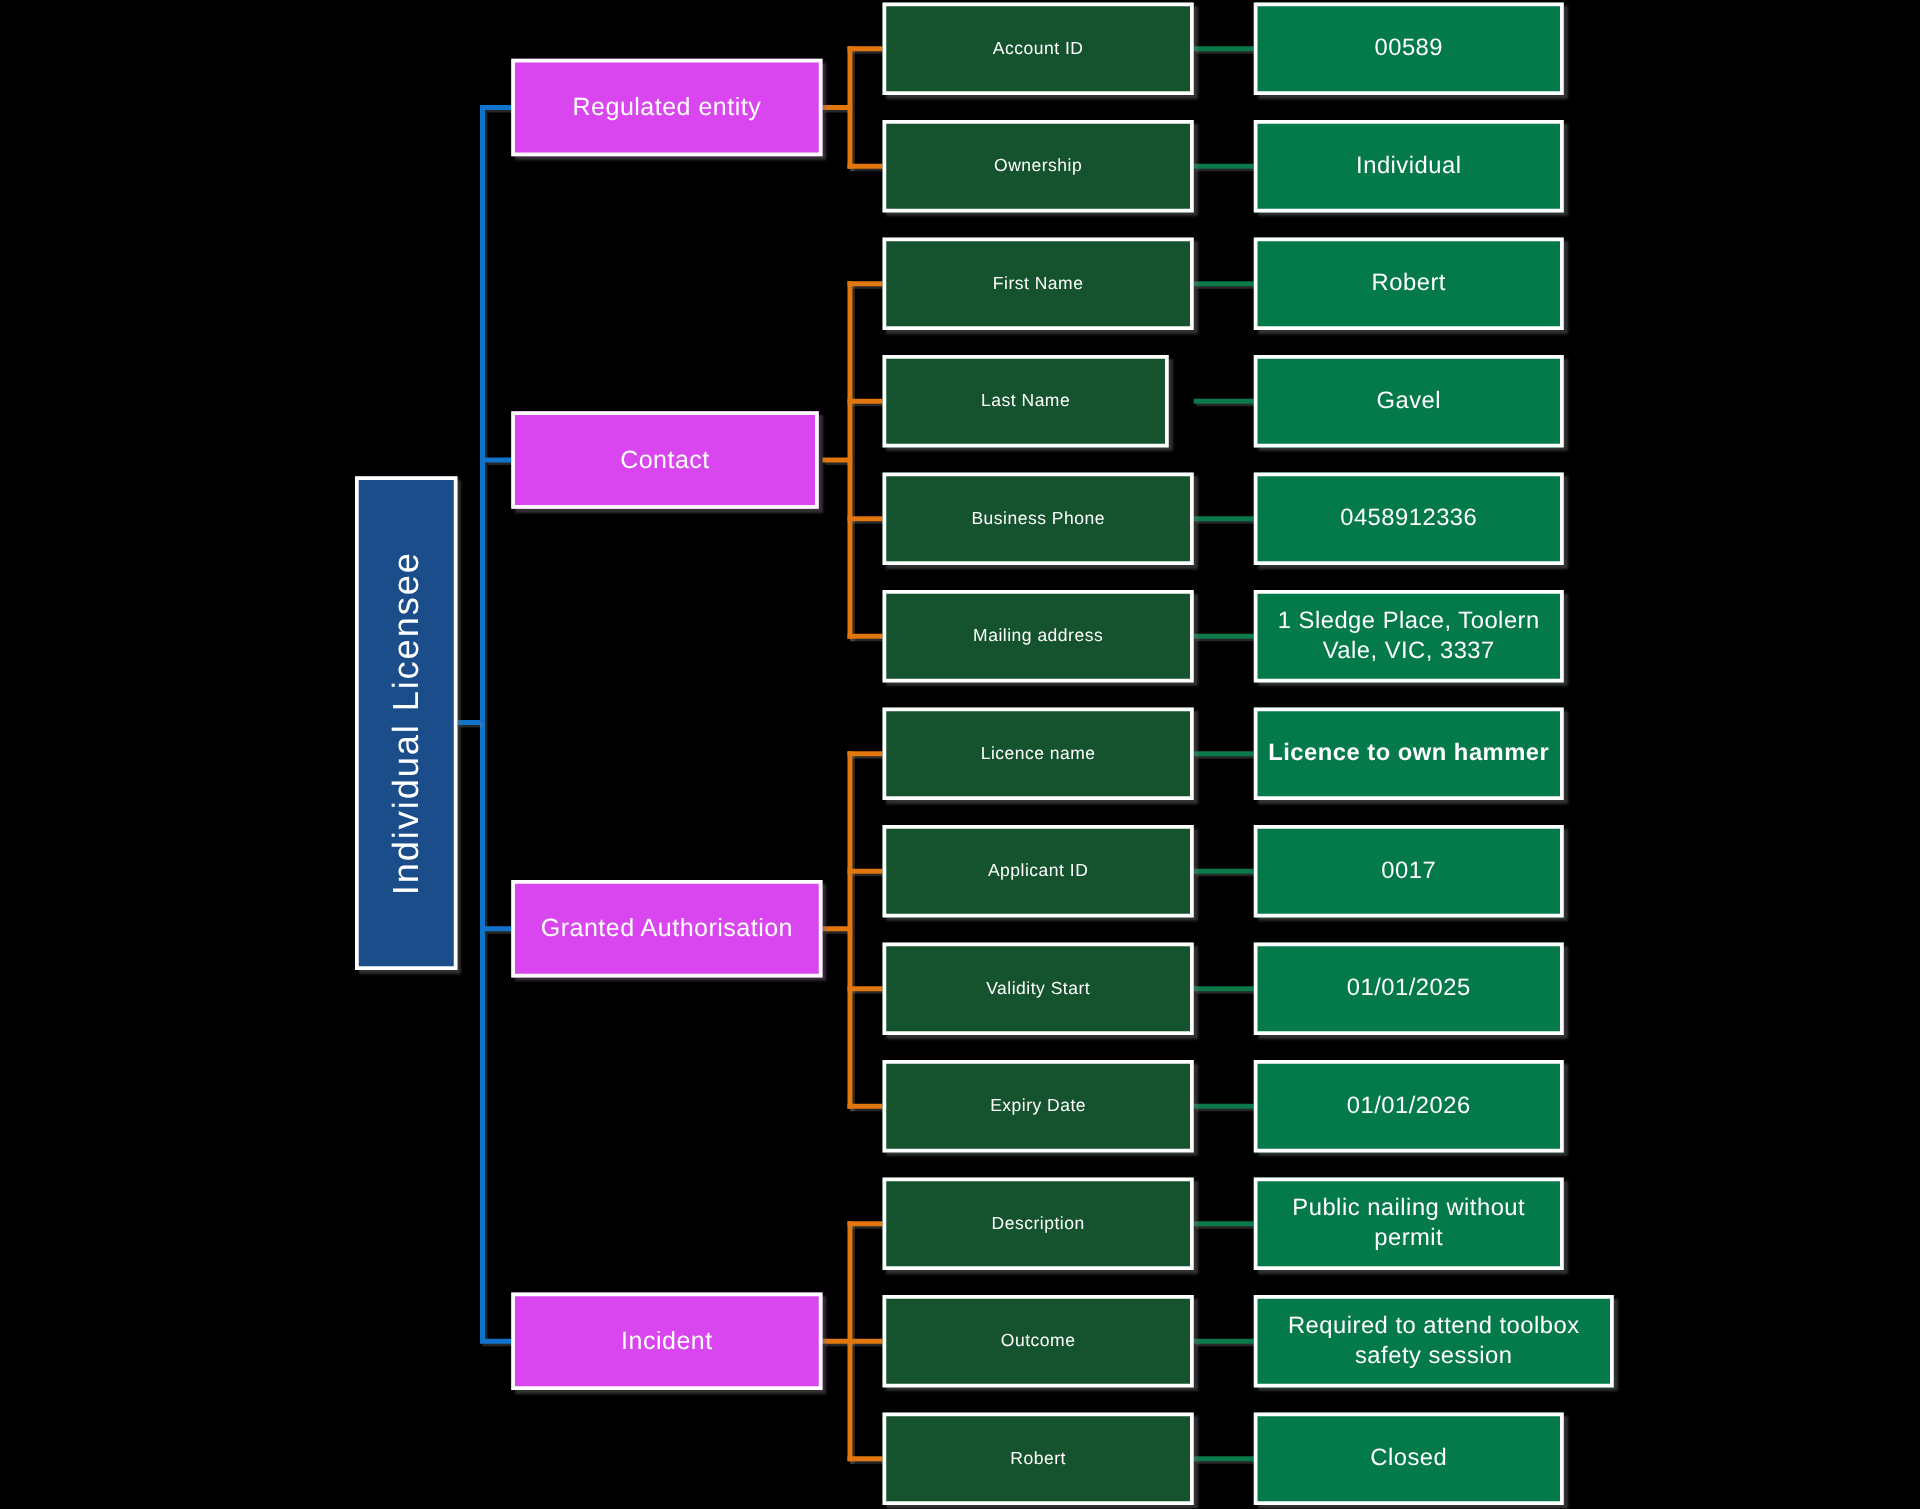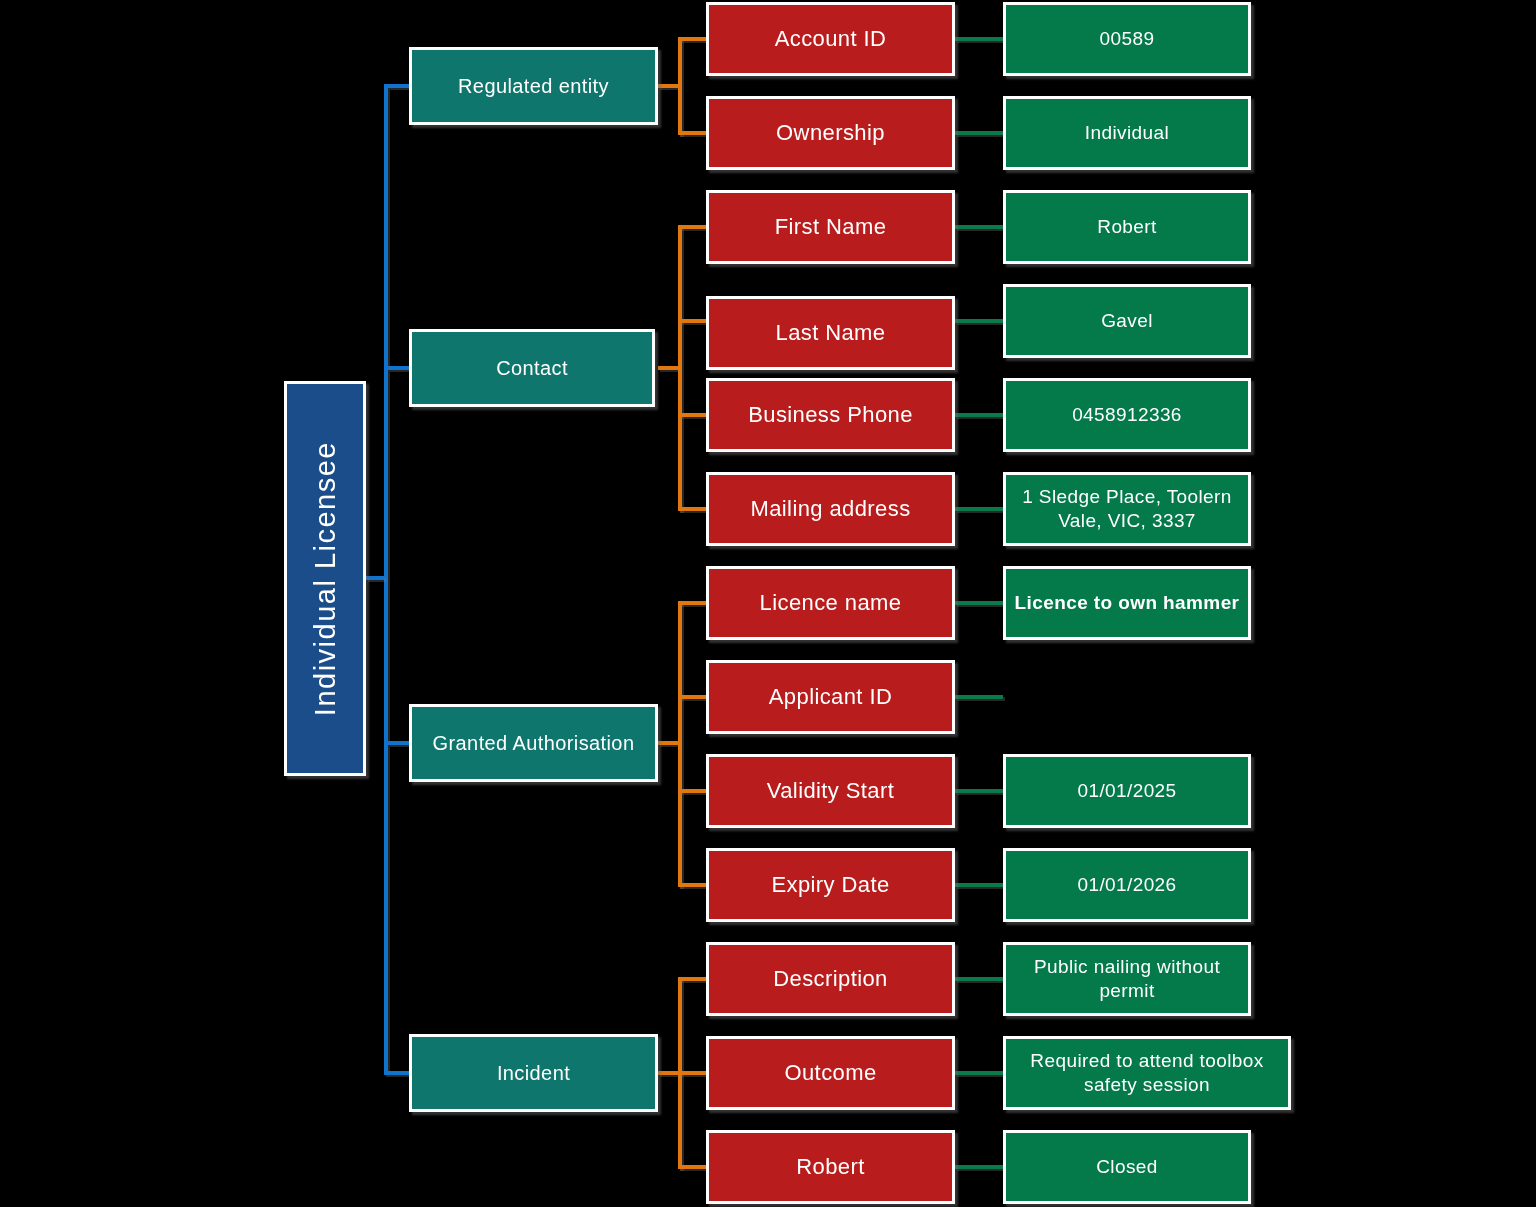--- a/index.html
+++ b/index.html
@@ -22,22 +22,22 @@
     display: flex;
     align-items: center;
     justify-content: center;
     text-align: center;
     color: #ffffff;
     box-shadow: 3px 3px 2px rgba(110,110,110,0.45);
     letter-spacing: 0.4px;
     line-height: 1.25;
   }
   .root-box  { background: #1b4d8a; }
-  .cat-box   { background: #0f766e; font-size: 20px; }
-  .field-box { background: #b91c1c; font-size: 22px; padding: 0 8px; }
+  .cat-box   { background: #d946ef; font-size: 20px; }
+  .field-box { background: #14532d; font-size: 14px; padding: 0 8px; }
   .value-box { background: #047a4b; font-size: 19px; padding: 16px 6px; }
   .root-box .vtext {
     writing-mode: vertical-rl;
     transform: rotate(180deg);
     font-size: 29px;
     letter-spacing: 1.5px;
     white-space: nowrap;
   }
   .line {
     position: absolute;
@@ -117,21 +117,21 @@
 
   <div class="box field-box" style="left:706px; top:2px; width:249px; height:74px;">
     <span>Account ID</span>
   </div>
   <div class="box field-box" style="left:706px; top:96px; width:249px; height:74px;">
     <span>Ownership</span>
   </div>
   <div class="box field-box" style="left:706px; top:190px; width:249px; height:74px;">
     <span>First Name</span>
   </div>
-  <div class="box field-box" style="left:706px; top:296px; width:249px; height:74px;">
+  <div class="box field-box" style="left:706px; top:284px; width:229px; height:74px;">
     <span>Last Name</span>
   </div>
   <div class="box field-box" style="left:706px; top:378px; width:249px; height:74px;">
     <span>Business Phone</span>
   </div>
   <div class="box field-box" style="left:706px; top:472px; width:249px; height:74px;">
     <span>Mailing address</span>
   </div>
   <div class="box field-box" style="left:706px; top:566px; width:249px; height:74px;">
     <span>Licence name</span>
@@ -169,20 +169,23 @@
   </div>
   <div class="box value-box" style="left:1003px; top:378px; width:248px; height:74px;">
     <span>0458912336</span>
   </div>
   <div class="box value-box" style="left:1003px; top:472px; width:248px; height:74px;">
     <span>1 Sledge Place, Toolern Vale, VIC, 3337</span>
   </div>
   <div class="box value-box" style="left:1003px; top:566px; width:248px; height:74px;font-weight:bold;">
     <span>Licence to own hammer</span>
   </div>
+  <div class="box value-box" style="left:1003px; top:660px; width:248px; height:74px;">
+    <span>0017</span>
+  </div>
   <div class="box value-box" style="left:1003px; top:754px; width:248px; height:74px;">
     <span>01/01/2025</span>
   </div>
   <div class="box value-box" style="left:1003px; top:848px; width:248px; height:74px;">
     <span>01/01/2026</span>
   </div>
   <div class="box value-box" style="left:1003px; top:942px; width:248px; height:74px;">
     <span>Public nailing without permit</span>
   </div>
   <div class="box value-box" style="left:1003px; top:1036px; width:288px; height:74px;">

